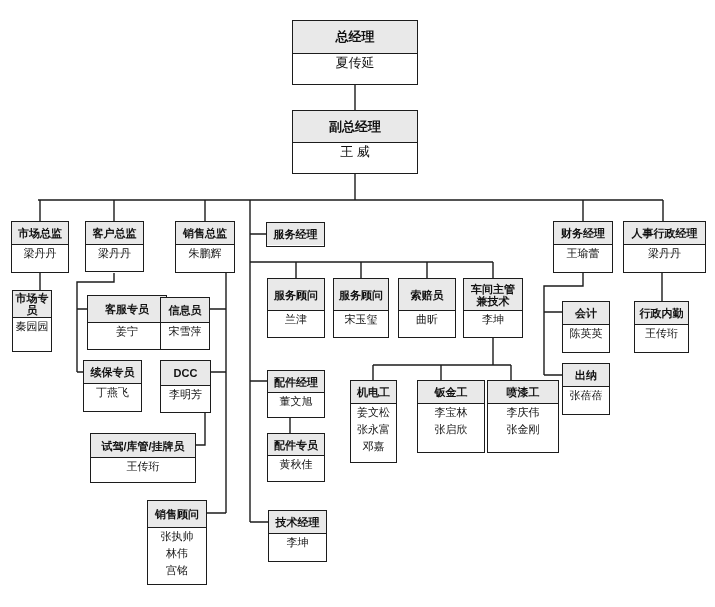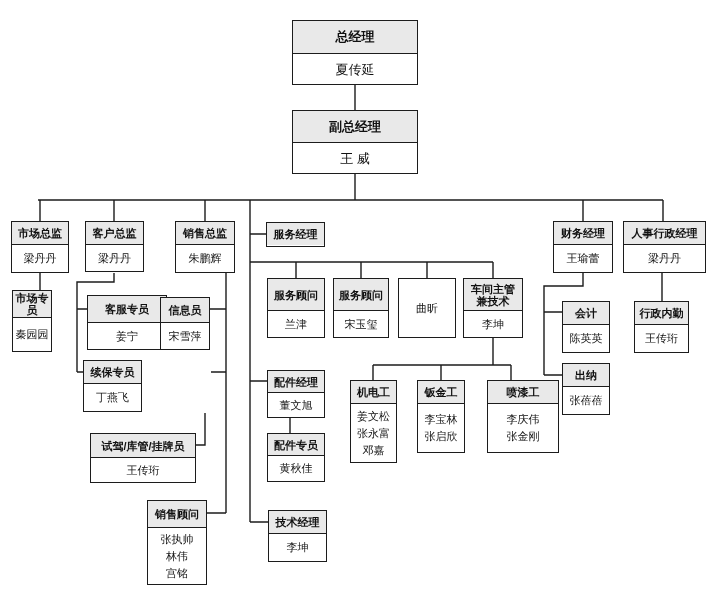--- a/index.html
+++ b/index.html
@@ -16,21 +16,21 @@
   .hd{
     background:#e9e9e9;border-bottom:1.4px solid #1c1c1c;
     display:flex;align-items:center;justify-content:center;
     font-weight:bold;font-size:11px;line-height:12px;text-align:center;
     flex:none;box-sizing:border-box;white-space:pre-line;
   }
   .hd.solo{border-bottom:none;}
   .hd.lg{font-size:13px;}
   .bd{
     flex:1 1 auto;display:flex;flex-direction:column;
-    align-items:center;justify-content:center;
+    align-items:center;justify-content:flex-start;
     font-size:11px;line-height:17px;text-align:center;
   }
   .bd.lg{font-size:13px;}
 </style>
 </head>
 <body>
 
 <div id="stage">
 
   <svg id="wires" viewBox="0 0 715 607" xmlns="http://www.w3.org/2000/svg">
@@ -134,20 +134,26 @@
     </div>
   </div>
 
   <div class="node" style="left:160px;top:297px;width:50px;height:53px">
     <div class="hd" style="height:25px">信息员</div>
     <div class="bd">
       <div>宋雪萍</div>
     </div>
   </div>
 
+  <div class="node" style="left:160px;top:360px;width:51px;height:53px">
+    <div class="hd" style="height:25px">DCC</div>
+    <div class="bd">
+      <div>李明芳</div>
+    </div>
+  </div>
 
   <div class="node" style="left:90px;top:433px;width:106px;height:50px">
     <div class="hd" style="height:24px">试驾/库管/挂牌员</div>
     <div class="bd">
       <div>王传珩</div>
     </div>
   </div>
 
   <div class="node" style="left:147px;top:500px;width:60px;height:85px">
     <div class="hd" style="height:27px">销售顾问</div>
@@ -166,20 +172,21 @@
   </div>
 
   <div class="node" style="left:333px;top:278px;width:56px;height:60px">
     <div class="hd" style="height:32px">服务顾问</div>
     <div class="bd">
       <div>宋玉玺</div>
     </div>
   </div>
 
   <div class="node" style="left:398px;top:278px;width:58px;height:60px">
+    <div class="hd" style="height:32px">索赔员</div>
     <div class="bd">
       <div>曲昕</div>
     </div>
   </div>
 
   <div class="node" style="left:463px;top:278px;width:60px;height:60px">
     <div class="hd" style="height:32px">车间主管
 兼技术</div>
     <div class="bd">
       <div>李坤</div>
@@ -209,21 +216,21 @@
 
   <div class="node" style="left:350px;top:380px;width:47px;height:83px">
     <div class="hd" style="height:23px">机电工</div>
     <div class="bd">
       <div>姜文松</div>
       <div>张永富</div>
       <div>邓嘉</div>
     </div>
   </div>
 
-  <div class="node" style="left:417px;top:380px;width:48px;height:73px">
+  <div class="node" style="left:417px;top:380px;width:68px;height:73px">
     <div class="hd" style="height:23px">钣金工</div>
     <div class="bd">
       <div>李宝林</div>
       <div>张启欣</div>
     </div>
   </div>
 
   <div class="node" style="left:487px;top:380px;width:72px;height:73px">
     <div class="hd" style="height:23px">喷漆工</div>
     <div class="bd">

